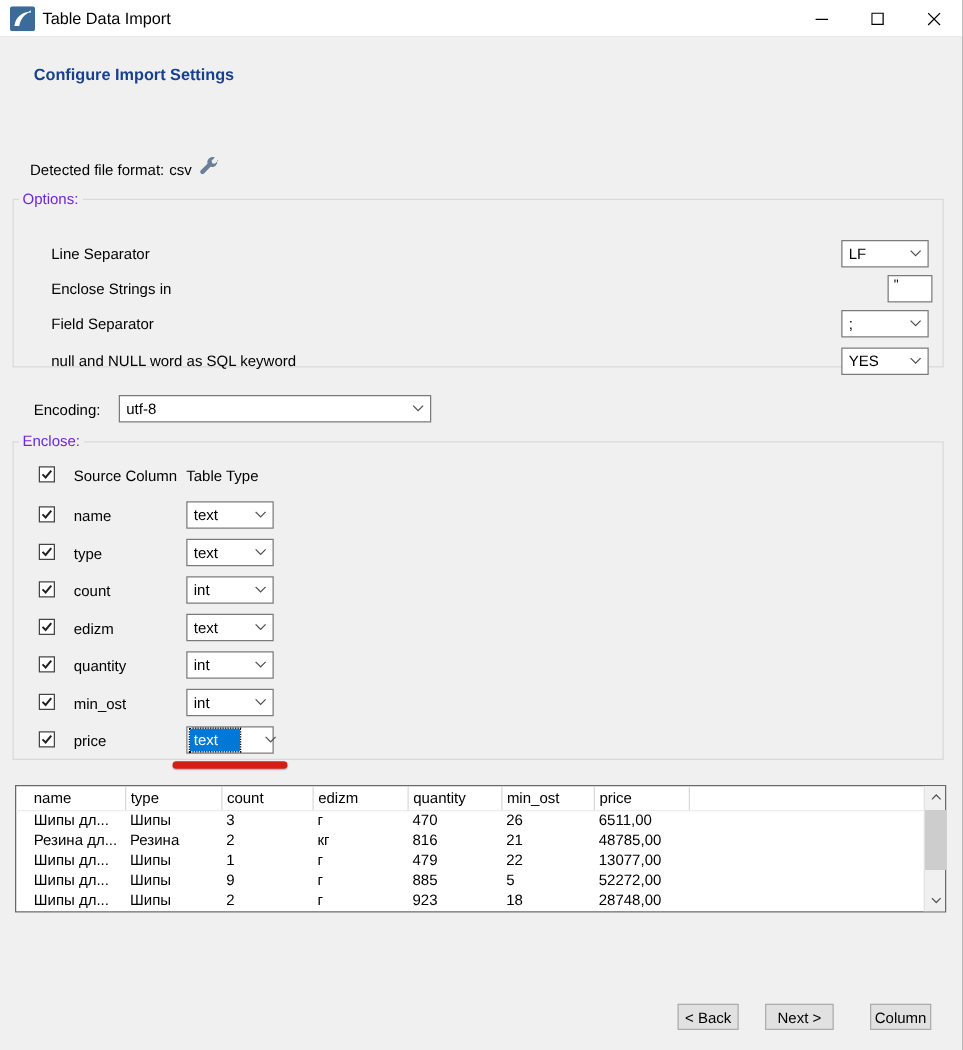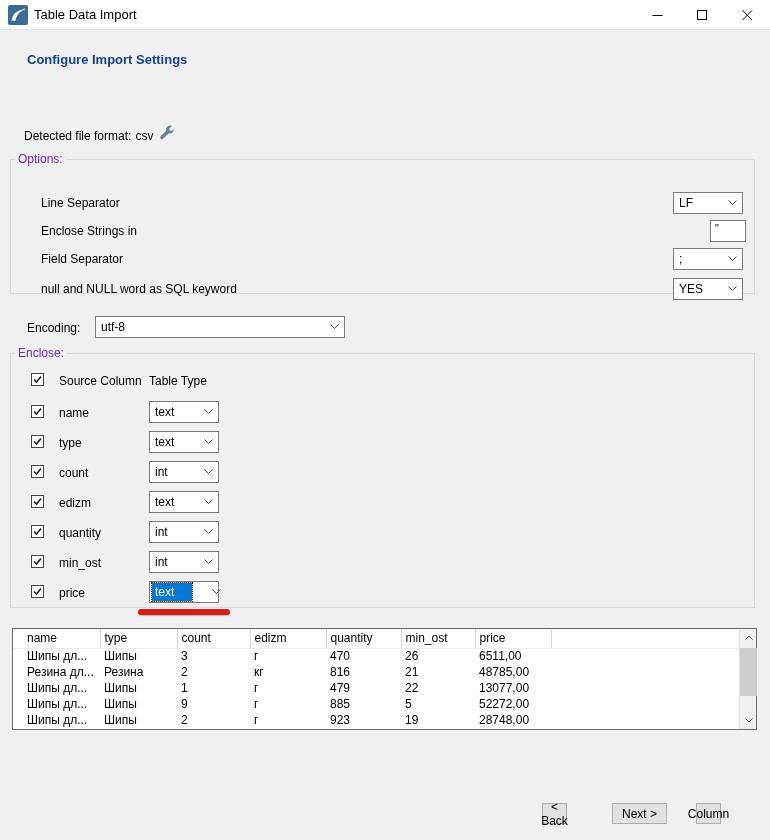--- a/index.html
+++ b/index.html
@@ -56,21 +56,21 @@
              border-right:1px solid #dadada;border-bottom:1px solid #ececec;white-space:nowrap;overflow:hidden;}
   .ptable th.first, .ptable td.first{padding-left:14px;}
   .ptable th.filler{border-right:none;}
   .ptable td{height:16px;padding:0 0 0 4px;white-space:nowrap;overflow:hidden;}
   .scrollbar{position:absolute;right:0;top:0;width:17px;height:100px;background:#f0f0f0;
              border-left:1px solid #e2e2e2;}
   .sb-btn{position:absolute;left:0;width:17px;height:17px;display:flex;align-items:center;justify-content:center;}
   .sb-up{top:0;} .sb-down{bottom:0;}
   .sb-thumb{position:absolute;left:0;top:19px;width:17px;height:48px;background:#cdcdcd;}
   
-  .btn{position:absolute;top:803px;width:25px;height:21px;background:#e1e1e1;border:1px solid #adadad;
+  .btn{position:absolute;top:803px;width:49px;height:21px;background:#e1e1e1;border:1px solid #adadad;
        font-size:12px;font-family:inherit;display:flex;align-items:center;justify-content:center;cursor:default;}
   .btn-back{left:542px;} .btn-next{left:612px;width:55px;} .btn-cancel{left:696px;}
 </style>
 </head>
 <body>
 
 <div id="app">
 
   <div class="titlebar">
     <span class="appicon">
@@ -339,21 +339,21 @@
         <td>5</td>
         <td>52272,00</td>
             <td></td>
       </tr>
       <tr>
         <td class="first">Шипы дл...</td>
         <td>Шипы</td>
         <td>2</td>
         <td>г</td>
         <td>923</td>
-        <td>19</td>
+        <td>18</td>
         <td>28748,00</td>
             <td></td>
       </tr>
     </tbody>
       </table>
     <div class="scrollbar">
       <span class="sb-btn sb-up">
         <svg width="8" height="5">
             <path d="M0.5 4.5 L4 1 L7.5 4.5" stroke="#555" fill="none"></path>
           </svg>

